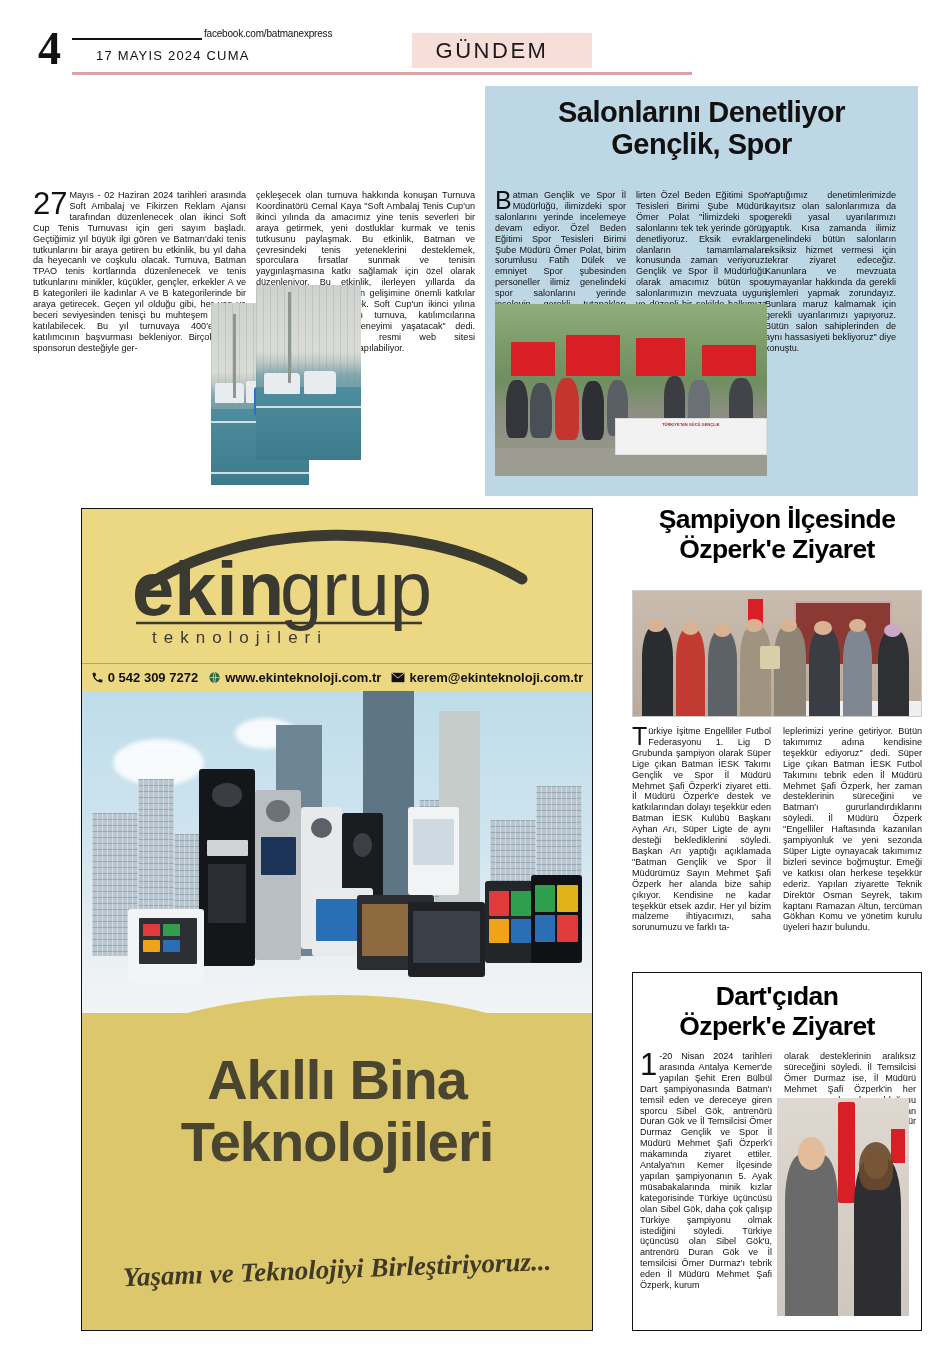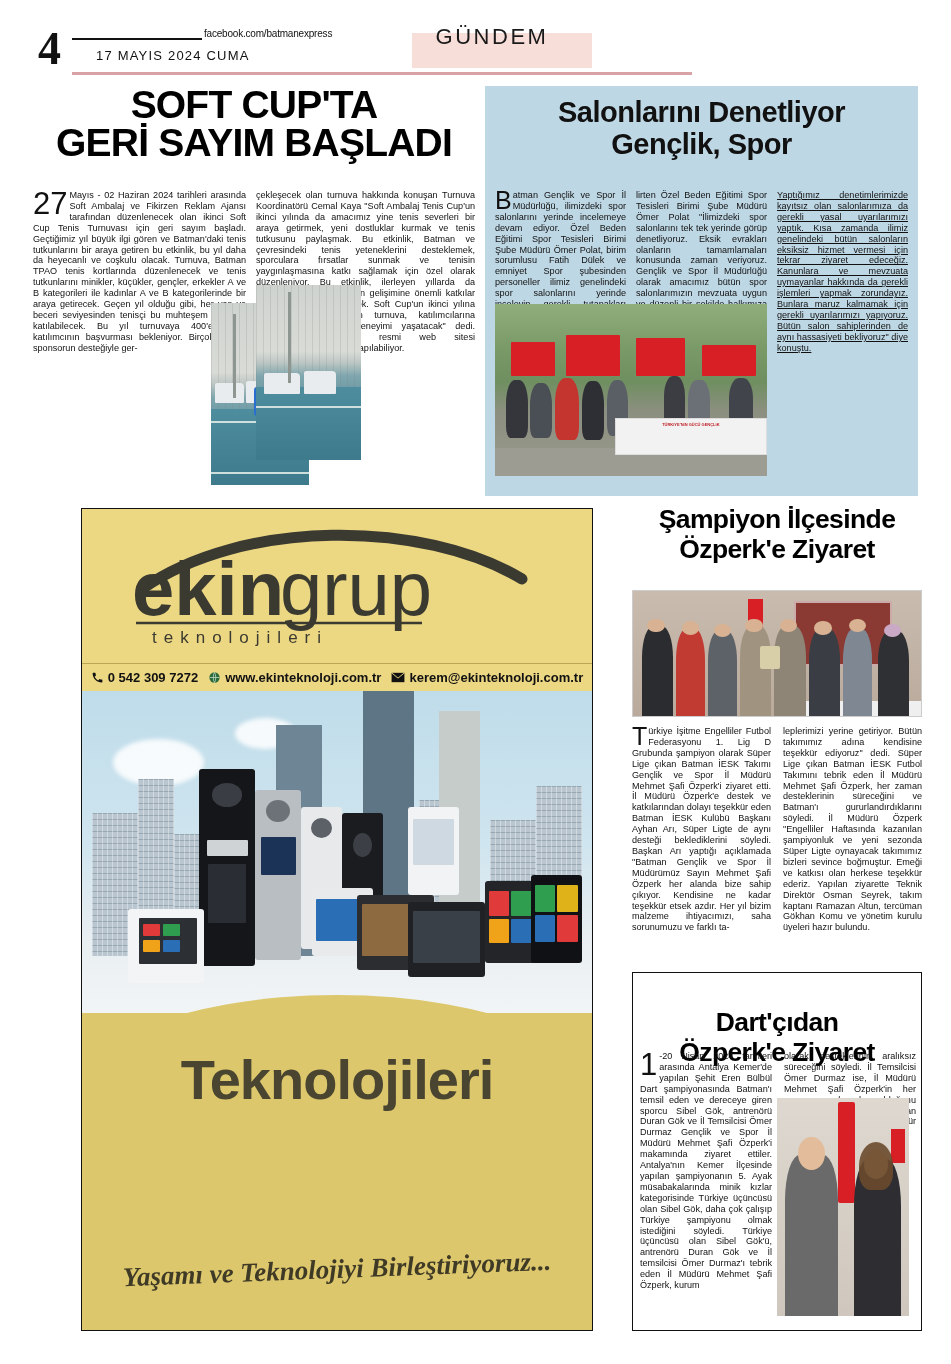--- a/index.html
+++ b/index.html
@@ -28,21 +28,21 @@
   }
   .mh-date {
     position: absolute; left: 96px; top: 48px;
     font-size: 13px; color: #111; letter-spacing: 1.2px;
   }
   .mh-section-bg {
     position: absolute; left: 412px; top: 33px; width: 180px; height: 35px;
     background: #f7ded8;
   }
   .mh-section {
-    position: absolute; left: 412px; top: 24px; width: 160px;
+    position: absolute; left: 412px; top: 38px; width: 160px;
     text-align: center; font-size: 22px; letter-spacing: 2.5px; color: #1a1a1a;
   }
   .mh-rule-bottom {
     position: absolute; left: 72px; top: 72px; width: 620px; height: 3px; background: #d9a2a4;
   }
   .mh-logo {
     position: absolute; right: 28px; top: 33px; width: 217px; height: 36px;
     background: #d0161c; display: flex; align-items: center; justify-content: center;
   }
   .mh-logo span {
@@ -108,21 +108,21 @@
   .a2 {
     position: absolute; left: 485px; top: 86px; width: 433px; height: 410px;
     background: #bed7e4;
   }
   .a2-head {
     padding: 10px 8px 0; text-align: center; color: #111;
     font-size: 29px; font-weight: 700; line-height: 32px; letter-spacing: -0.5px;
   }
   .a2-cols { position: absolute; top: 104px; left: 10px; width: 413px; height: 296px; }
   .a2-c { position: absolute; top: 0; width: 131px; }
-  .a2-c1 { left: 0; } .a2-c2 { left: 141px; } .a2-c3 { left: 282px; text-decoration: underline; }
+  .a2-c1 { left: 0; } .a2-c2 { left: 141px; } .a2-c3 { left: 270px; }
   .a2-photo {
     position: absolute; left: 10px; top: 218px; width: 272px; height: 172px; overflow: hidden;
   }
   .rally { position: absolute; inset: 0;
     background: linear-gradient(#8fae7c 0%, #7a9a68 25%, #6f8f60 45%, #8b8f7f 62%, #9a9a8e 100%); }
   .rally .flag { position: absolute; background: #d81f26; border-radius: 1px; }
   .rally .person { position: absolute; border-radius: 40% 40% 20% 20%; }
   .rally .banner { position: absolute; background: #f2f2f2; border: 1px solid #ddd; }
   .rally .banner .bt { font-size: 4px; color: #c0232a; text-align: center; display:block; margin-top:3px; font-weight:700;}
   .rally .road { position: absolute; left: 0; bottom: 0; width: 100%; height: 16%; background: #9c9c92; }
@@ -177,21 +177,21 @@
   .office .pp { position: absolute; bottom: 0; border-radius: 35% 35% 0 0; }
   .office .head { position: absolute; border-radius: 50%; background: #d8b292; }
   .office .desk { position: absolute; left: 52%; bottom: 0; width: 48%; height: 12%; background: #efefef; }
   .a3-cols { position: absolute; left: 0; top: 222px; width: 290px; }
   .a3-c { position: absolute; top: 0; width: 139px; }
   .a3-c1 { left: 0; } .a3-c2 { left: 151px; }
 
   
   .a4 { position: absolute; left: 632px; top: 972px; width: 290px; height: 359px;
         border: 1px solid #111; padding: 8px 7px; }
-  .a4-head { font-size: 26.5px; font-weight: 700; line-height: 30px; text-align: center; letter-spacing: -0.6px; color: #000; margin-top: 26px; }
+  .a4-head { font-size: 26.5px; font-weight: 700; line-height: 30px; text-align: center; letter-spacing: -0.6px; color: #000; }
   .a4-cols { position: absolute; left: 7px; top: 78px; width: 276px; }
   .a4-c { position: absolute; top: 0; width: 132px; }
   .a4-c1 { left: 0; } .a4-c2 { left: 144px; }
   .a4-photo { position: absolute; left: 144px; top: 125px; width: 132px; height: 218px; overflow: hidden; }
   .award { position: absolute; inset: 0; background: linear-gradient(#ded8d0, #cfc7bd); }
   .award .flagc { position: absolute; background: #d81f26; }
   .award .man { position: absolute; bottom: 0; background: #6a6a6a; border-radius: 28% 28% 0 0; }
   .award .girl { position: absolute; bottom: 0; background: #2e2e32; border-radius: 30% 30% 0 0; }
   .award .fhead { position: absolute; border-radius: 50%; background: #e3bd9b; }
   .award .hair { position: absolute; border-radius: 50% 50% 35% 35%; background: #6a4a2c; }
@@ -205,24 +205,20 @@
     <div class="page-number">4</div>
     <div class="mh-rule-top"></div>
     <div class="mh-social">facebook.com/batmanexpress</div>
     <div class="mh-date">17 MAYIS 2024 CUMA</div>
     <div class="mh-section-bg"></div>
     <div class="mh-section">GÜNDEM</div>
     <div class="mh-rule-bottom"></div>
   </div>
 
   <div class="a1">
-    <div class="a1-head">
-      <div>SOFT CUP'TA</div>
-      <div>GERİ SAYIM BAŞLADI</div>
-    </div>
     <div class="a1-cols">
       <div class="a1-c1 body-col">
         <span class="dropcap-num">27</span>
         <div class="a1-photo-a">
           <div class="tennisphoto">
             <div class="fence"></div>
             <div class="court"></div>
             <div class="line" style="bottom:34%"></div>
             <div class="line" style="bottom:6%"></div>
             <div class="car" style="left:4%;top:44%;width:30%;height:11%"></div>
@@ -385,20 +381,21 @@
         <div class="tile" style="left:20%;top:20%;width:22%;height:16%;background:#e03a3a"></div>
         <div class="tile" style="left:46%;top:20%;width:22%;height:16%;background:#2f9e4f"></div>
         <div class="tile" style="left:20%;top:42%;width:22%;height:16%;background:#f0a318"></div>
         <div class="tile" style="left:46%;top:42%;width:22%;height:16%;background:#2a6fb5"></div>
       </div>
     </div>
 
     <div class="ad-curve"></div>
     <div class="ad-bottom"></div>
     <div class="ad-slogan1">
+      <div>Akıllı Bina</div>
       <div>Teknolojileri</div>
     </div>
     <div class="ad-slogan2">Yaşamı ve Teknolojiyi Birleştiriyoruz...</div>
   </div>
 
   <div class="a3">
     <div class="a3-head">
       <div>Şampiyon İlçesinde</div>
       <div>Özperk'e Ziyaret</div>
     </div>

